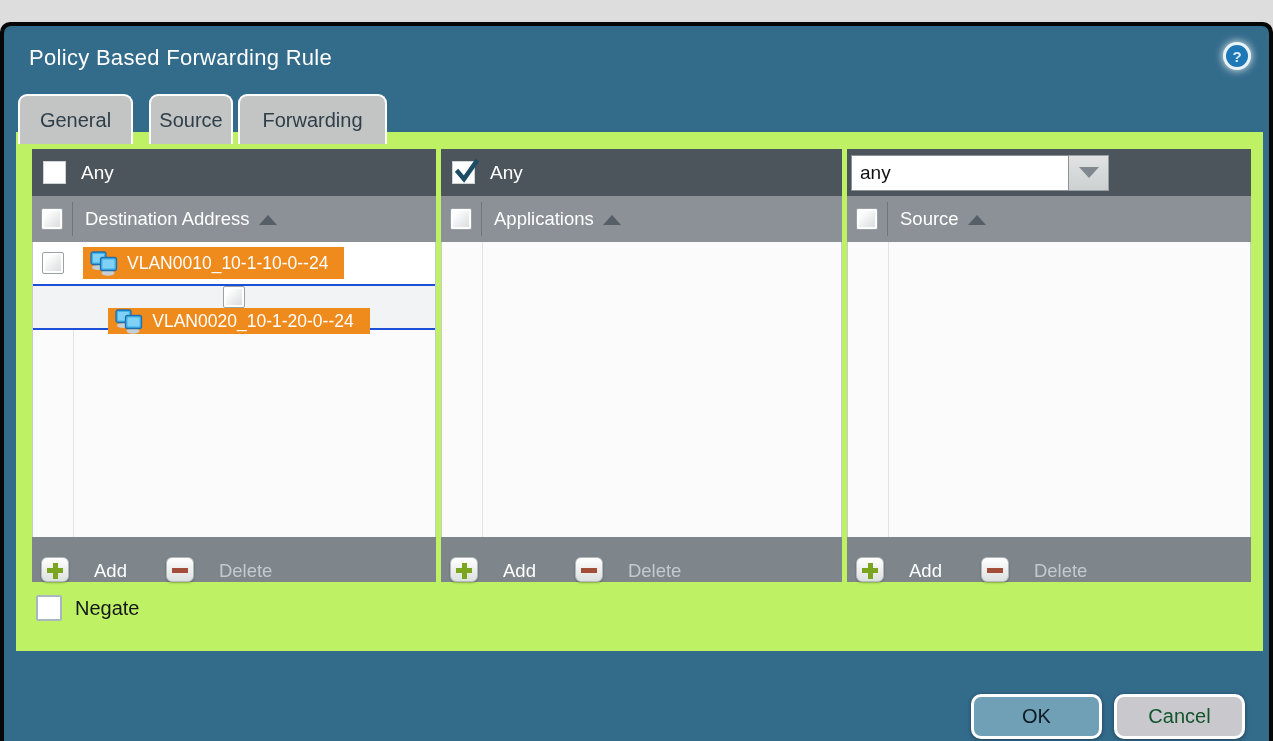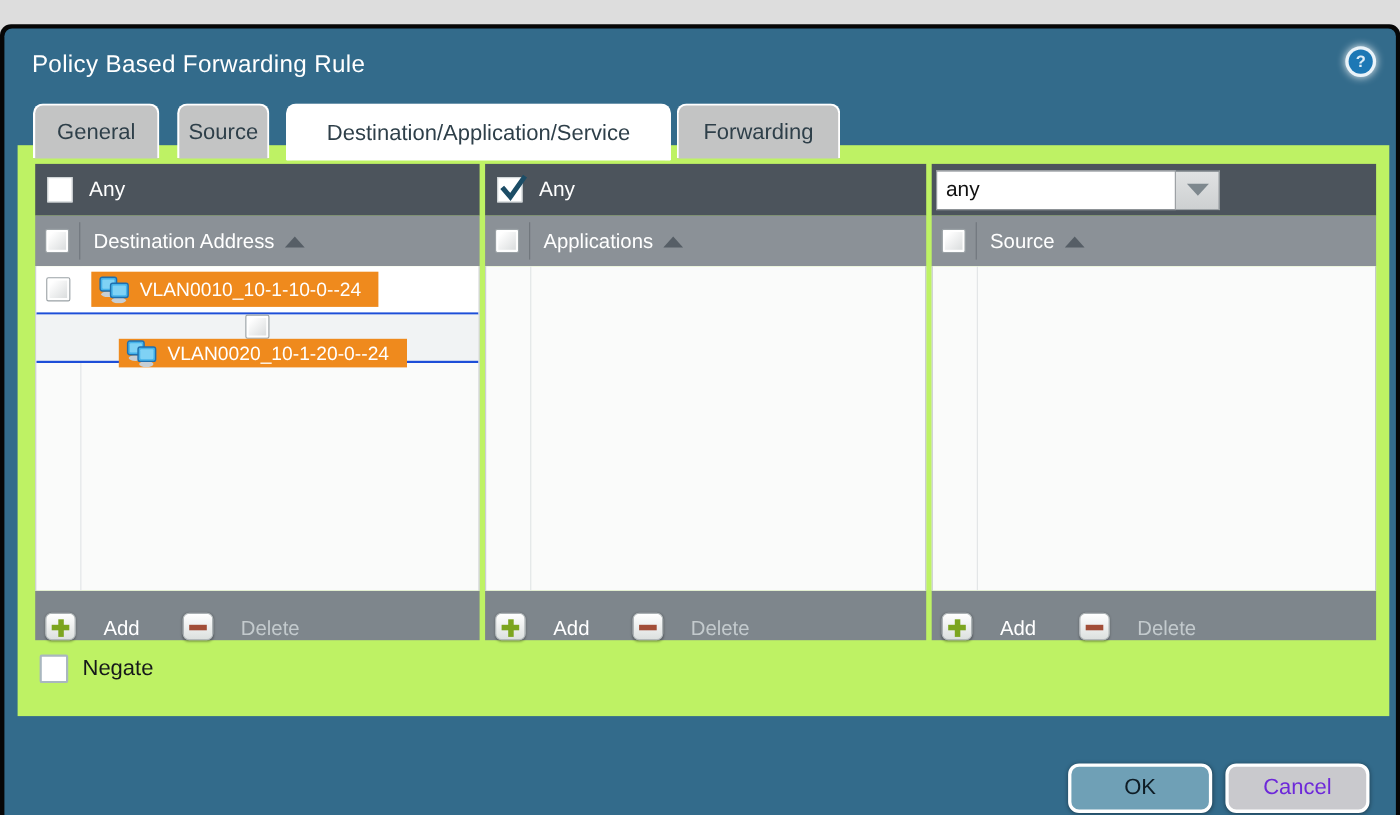--- a/index.html
+++ b/index.html
@@ -11,21 +11,21 @@
 
   
   .title { position:absolute; left:25px; top:19px; color:#ffffff; font-size:22px; font-weight:400; letter-spacing:.3px; }
   .help { position:absolute; top:16px; right:18px; width:28px; height:28px; border-radius:50%;
           background:#eaf3f9; box-shadow:0 0 8px rgba(255,255,255,.95);
           display:flex; align-items:center; justify-content:center; cursor:pointer; }
   .help-inner { width:22px; height:22px; border-radius:50%; background:#1d78b5; color:#dcedf8;
           font-size:15px; font-weight:bold; display:flex; align-items:center; justify-content:center; }
 
   
-  .tabs { position:absolute; left:26px; top:68px; height:52px; display:flex; z-index:3; }
+  .tabs { position:absolute; left:14px; top:68px; height:52px; display:flex; z-index:3; }
   .tab { height:50px; background:#c3c4c4; border:2px solid #ffffff; border-bottom:none;
          border-radius:9px 9px 0 0; color:#2e3f49; font-size:20px;
          display:flex; align-items:center; justify-content:center; cursor:pointer; flex:none; }
   .tab-general { width:115px; }
   .tab-source { width:84px; margin-left:16px; }
   .tab-das { width:350px; margin-left:15px; }
   .tab-fwd { width:149px; margin-left:5px; }
   .tab.active { background:#ffffff; height:52px; }
 
   
@@ -86,38 +86,37 @@
   
   .negate { position:absolute; left:20px; top:463px; display:flex; align-items:center; gap:13px; }
   .negate-box { width:26px; height:26px; background:#ffffff; border:2px solid #a9b7bf; border-radius:2px; cursor:pointer; }
   .negate-label { font-size:20px; color:#15181a; }
 
   
   .btn { position:absolute; top:668px; width:131px; height:45px; border:3px solid #ffffff; border-radius:10px;
          font-size:20px; display:flex; align-items:center; justify-content:center; cursor:pointer;
          box-shadow:0 1px 4px rgba(0,0,0,.4); z-index:2; }
   .btn-ok { left:967px; background:#6FA0B6; color:#0e1c25; }
-  .btn-cancel { left:1110px; background:#C9C9CD; color:#6d28d9; }
+  .btn-cancel { left:1110px; background:#C9C9CD; color:#14532d; }
 </style>
 </head>
 <body>
 
 <div class="stage">
   <div class="frame"></div>
   <div class="dialog">
 
     <div class="title">Policy Based Forwarding Rule</div>
     <div class="help">
       <div class="help-inner">?</div>
     </div>
 
     <div class="tabs">
       <div class="tab tab-general">General</div>
       <div class="tab tab-source">Source</div>
-      <div class="tab tab-das active">Destination/Application/Service</div>
       <div class="tab tab-fwd">Forwarding</div>
     </div>
 
     <div class="panel">
 
       <div class="col col-dest">
         <div class="anybar">
           <span class="cb-white">
             
           </span>

